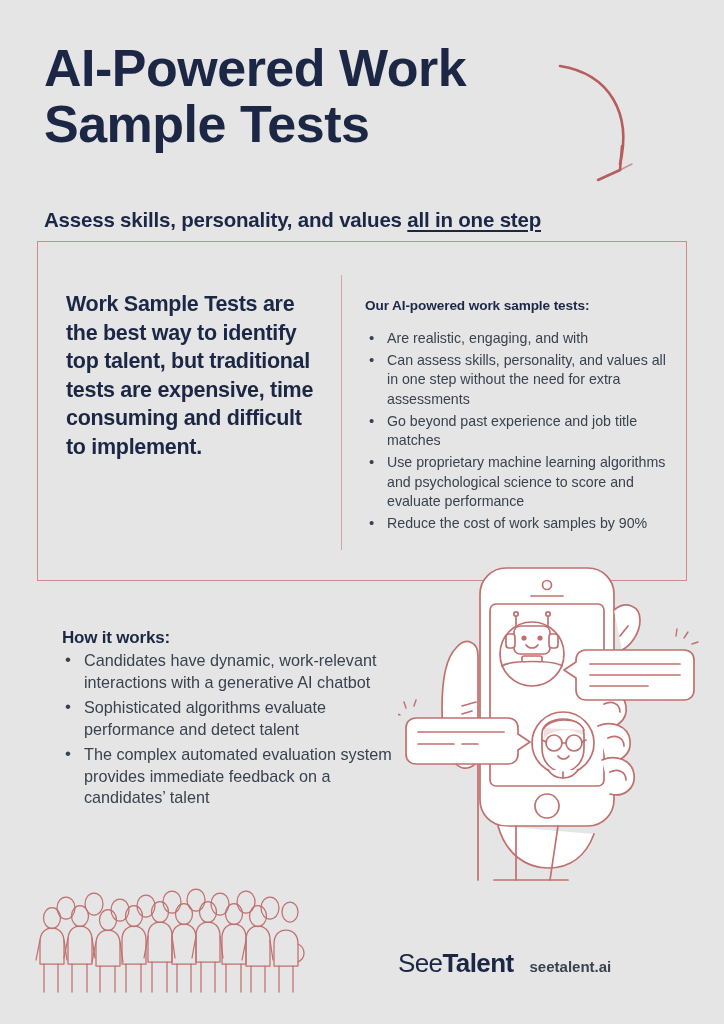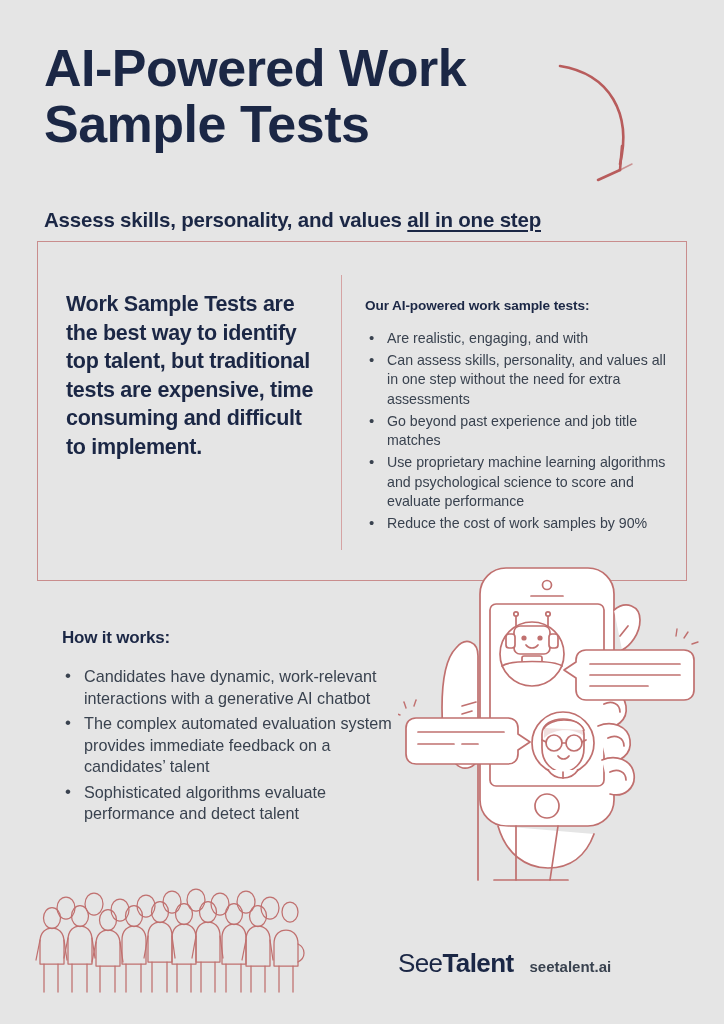--- a/index.html
+++ b/index.html
@@ -138,21 +138,21 @@
     position: absolute;
     left: 62px;
     top: 628px;
     width: 330px;
   }
   .how-head {
     font-size: 17px;
     font-weight: 800;
     color: #1b2745;
     letter-spacing: -0.2px;
-    margin-bottom: 18px;
+    margin-bottom: 2px;
   }
   ul.how-bullets {
     list-style: none;
     margin: 0;
     padding: 0;
   }
   ul.how-bullets li {
     position: relative;
     padding-left: 22px;
     font-size: 16.2px;
@@ -246,22 +246,22 @@
         <li>Use proprietary machine learning algorithms and psychological science to score and evaluate performance</li>
         <li>Reduce the cost of work samples by 90%</li>
       </ul>
     </div>
   </div>
 
   <div class="how-section">
     <div class="how-head">How it works:</div>
     <ul class="how-bullets">
       <li>Candidates have dynamic, work-relevant interactions with a generative AI chatbot</li>
+      <li>Sophisticated algorithms evaluate performance and detect talent</li>
       <li>The complex automated evaluation system provides immediate feedback on a candidates’ talent</li>
-      <li>Sophisticated algorithms evaluate performance and detect talent</li>
     </ul>
   </div>
 
   <div class="phone-illu">
     <svg width="302" height="325" viewBox="0 0 302 325" fill="none" stroke="#c0706f" stroke-width="1.7" stroke-linecap="round" stroke-linejoin="round">
 
       <g>
         <rect x="82" y="10" width="134" height="258" rx="26" fill="#ffffff"></rect>
         <rect x="92" y="46" width="114" height="182" rx="6" fill="#ffffff"></rect>
         <circle cx="149" cy="27" r="4.5" fill="#ffffff"></circle>

